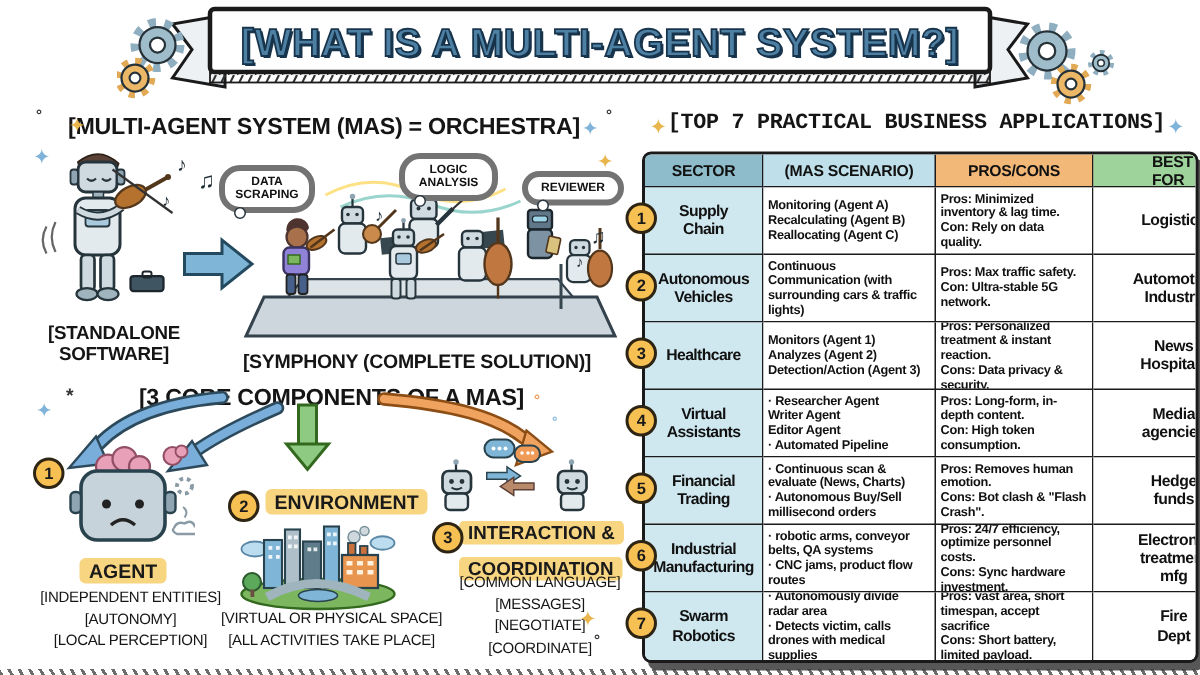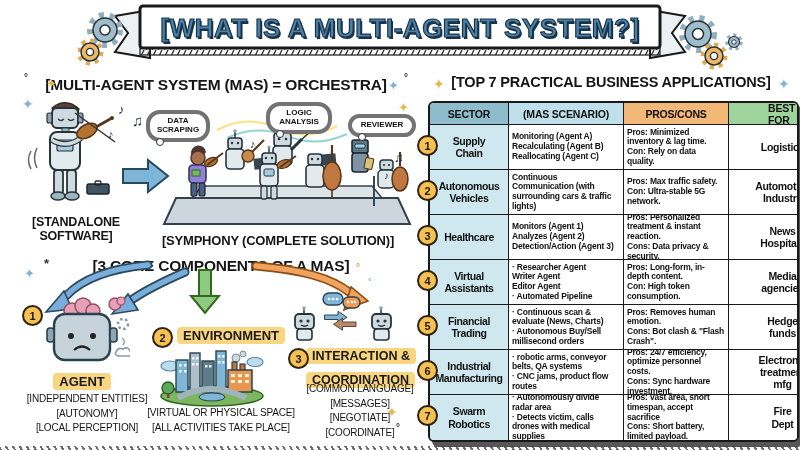--- a/index.html
+++ b/index.html
@@ -9,21 +9,21 @@
   .pre{white-space:pre-line;}
   .ctr{text-align:center;}
   
   #banner-title{left:145px;top:13px;width:510px;text-align:center;font-size:26px;font-weight:900;
     letter-spacing:.5px;color:#4e80a3;-webkit-text-stroke:1.2px #17344c;
     text-shadow:1.5px 1.5px 0 #17344c;}
   
   .sec-title{font-weight:900;color:#151515;letter-spacing:-0.2px;}
   #mas-title{left:40px;top:76px;width:352px;font-size:15.5px;text-align:center;}
   #comp-title{left:85px;top:257px;width:272px;font-size:15.5px;text-align:center;}
-  #apps-title{left:430px;top:74px;width:362px;font-size:14.5px;text-align:center;}
+  #apps-title{left:430px;top:74px;width:362px;font-size:14.5px;text-align:center;font-family:Liberation Mono, monospace;}
   
   .cap{font-weight:900;color:#151515;line-height:1.1;letter-spacing:-0.2px;}
   
   .bubble{position:absolute;background:#fff;border:4px solid #737373;border-radius:14px;
     font-size:8px;font-weight:bold;text-align:center;padding:3px 4px;line-height:1.1;z-index:3;}
   .bubble::after{content:"";position:absolute;left:6px;bottom:-8px;width:6px;height:6px;
     background:#fff;border:1.5px solid #26343c;border-radius:50%;}
   
   .hl{background:#f8d581;border-radius:4px;padding:1px 6px;font-weight:900;font-size:13px;
       color:#1a1a1a;line-height:1.25;box-decoration-break:clone;margin-top:45px;-webkit-box-decoration-break:clone;}

